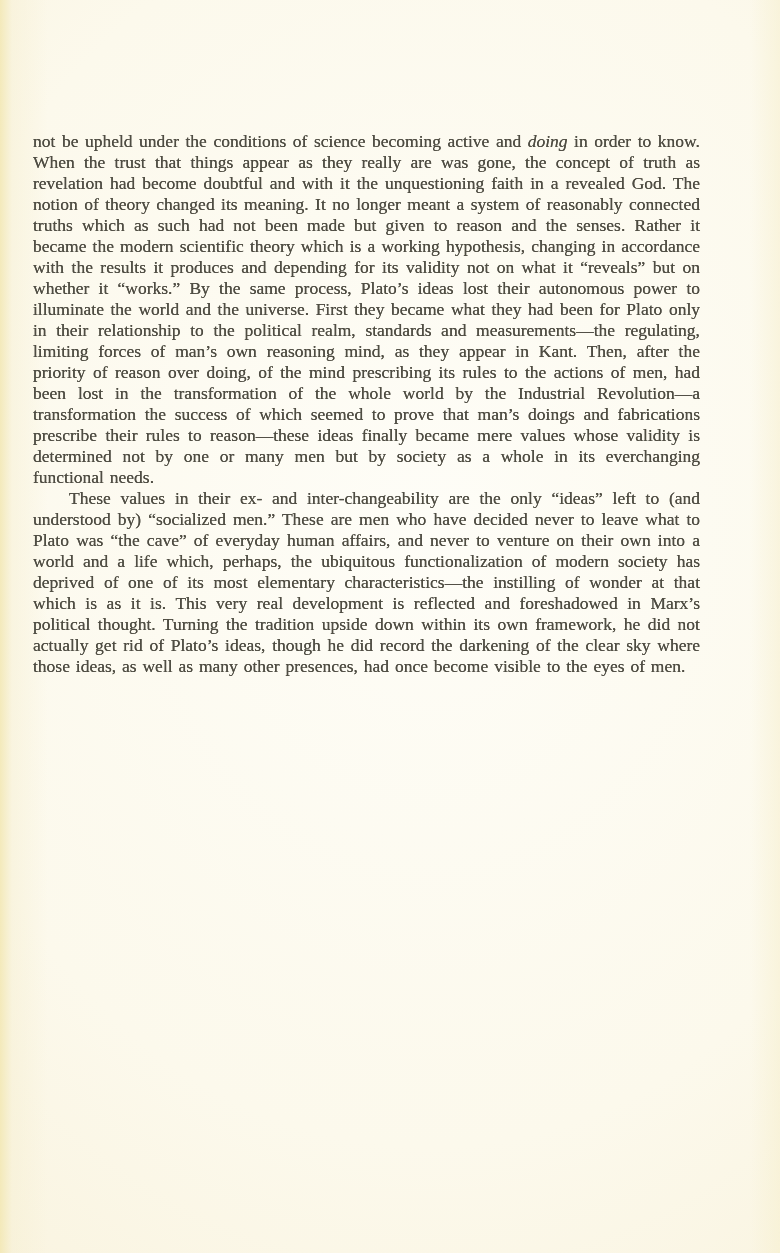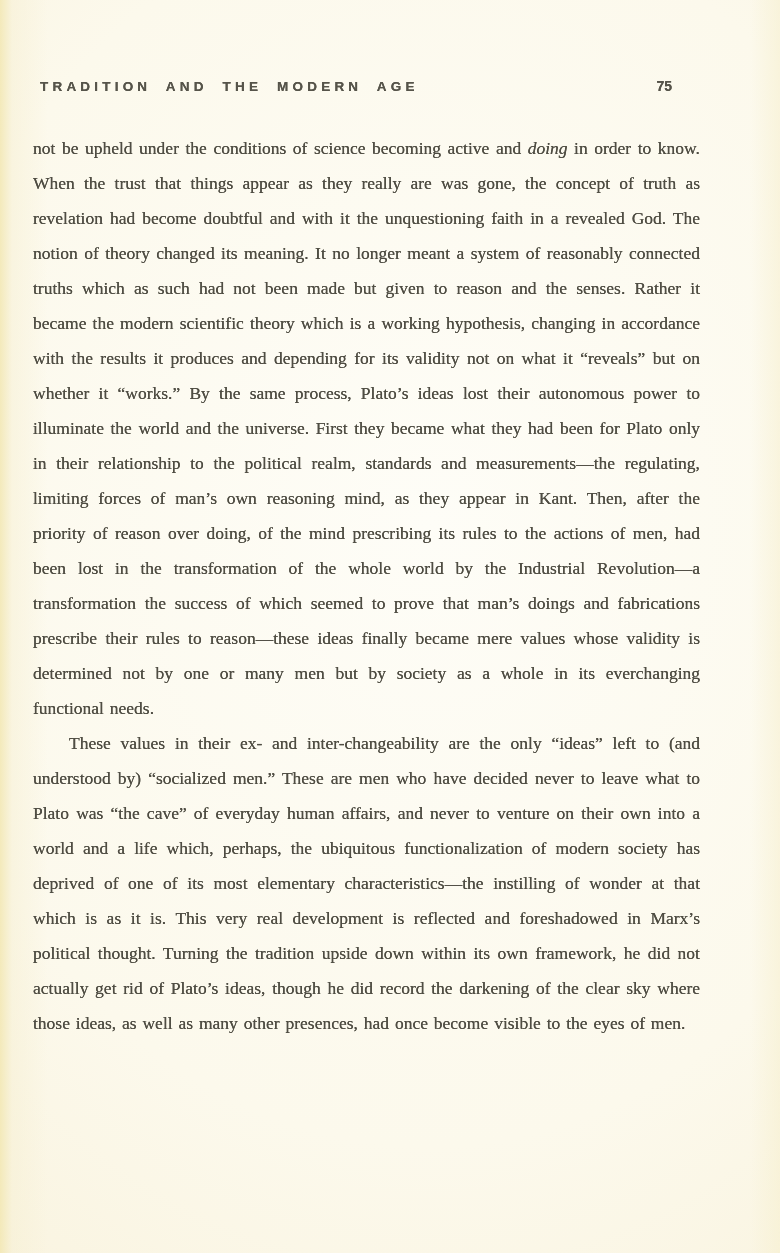--- a/index.html
+++ b/index.html
@@ -47,44 +47,40 @@
     color: var(--header-ink, #56544a);
     text-shadow: 0 0 0.5px currentColor;
   }
   .body-text {
     position: absolute;
     top: 131px;
     left: 33px;
     width: 667px;
     font-family: "Liberation Serif", "DejaVu Serif", serif;
     font-size: 17.5px;
-    line-height: 35px;
+    line-height: 21px;
     color: var(--ink, #4f4d43);
     text-align: justify;
     text-shadow: 0 0 0.45px currentColor;
   }
   .para {
     margin: 0;
     word-spacing: 1.5px;
   }
   .para.indent {
     text-indent: 36px;
   }
   .para em {
     font-style: italic;
   }
 </style>
 </head>
 <body>
 
 <div class="page">
 
-  <div class="running-header">
-    <span class="title">TRADITION AND THE MODERN AGE</span>
-    <span class="pagenum">75</span>
-  </div>
 
   <div class="body-text">
       <p class="para"><span>not be upheld under the conditions of science becoming active and </span><em>doing</em><span> in order to know. When the trust that things appear as they really are was gone, the concept of truth as revelation had become doubtful and with it the unquestioning faith in a revealed God. The notion of theory changed its meaning. It no longer meant a system of reasonably connected truths which as such had not been made but given to reason and the senses. Rather it became the modern scientific theory which is a working hypothesis, changing in accordance with the results it produces and depending for its validity not on what it “reveals” but on whether it “works.” By the same process, Plato’s ideas lost their autonomous power to illuminate the world and the universe. First they became what they had been for Plato only in their relationship to the political realm, standards and measurements—the regulating, limiting forces of man’s own reasoning mind, as they appear in Kant. Then, after the priority of reason over doing, of the mind prescribing its rules to the actions of men, had been lost in the transformation of the whole world by the Industrial Revolution—a transformation the success of which seemed to prove that man’s doings and fabrications prescribe their rules to reason—these ideas finally became mere values whose validity is determined not by one or many men but by society as a whole in its everchanging functional needs.</span></p>
       <p class="para indent"><span>These values in their ex- and inter-changeability are the only “ideas” left to (and understood by) “socialized men.” These are men who have decided never to leave what to Plato was “the cave” of everyday human affairs, and never to venture on their own into a world and a life which, perhaps, the ubiquitous functionalization of modern society has deprived of one of its most elementary characteristics—the instilling of wonder at that which is as it is. This very real development is reflected and foreshadowed in Marx’s political thought. Turning the tradition upside down within its own framework, he did not actually get rid of Plato’s ideas, though he did record the darkening of the clear sky where those ideas, as well as many other presences, had once become visible to the eyes of men.</span></p>
     </div>
 
 </div>
 
 </body></html>

